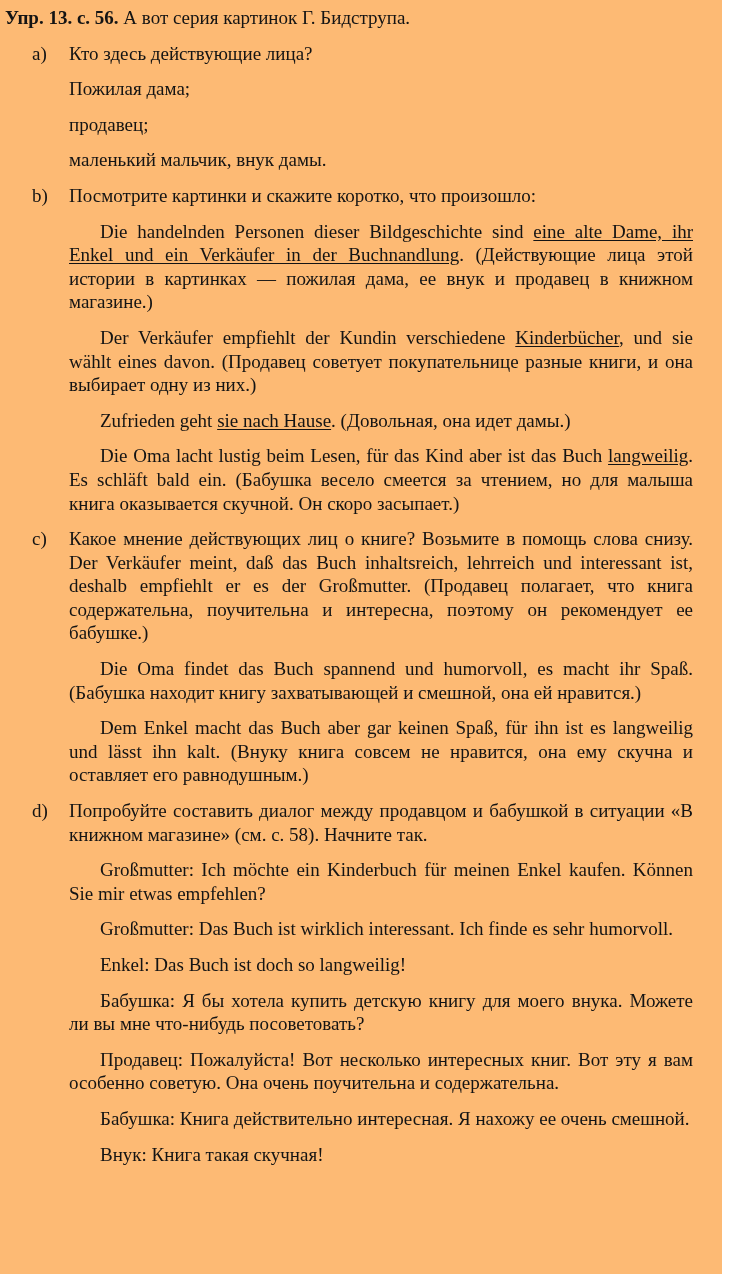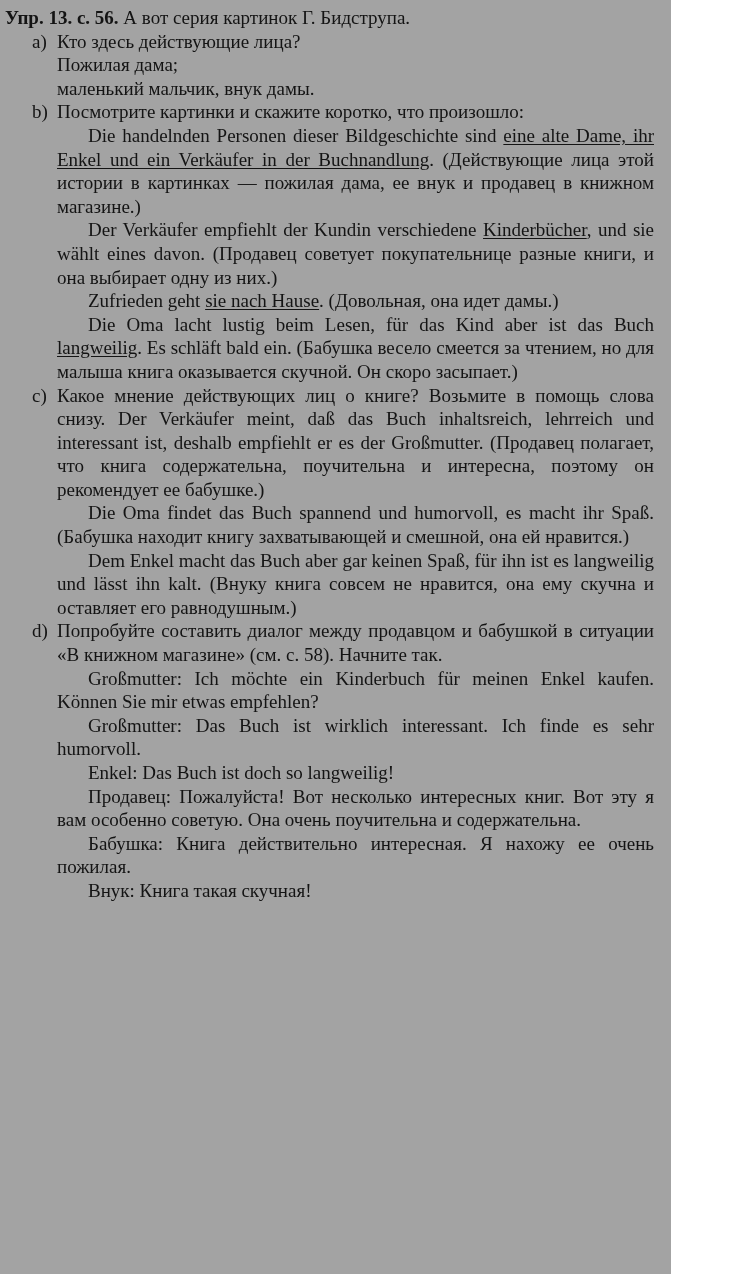--- a/index.html
+++ b/index.html
@@ -1,68 +1,69 @@
 <!DOCTYPE html>
 <html><head>
 <meta charset="utf-8">
 <style>
   html, body {
     margin: 0;
     padding: 0;
     background: #ffffff;
   }
   .page {
-    width: 671px;
+    width: 722px;
     min-height: 1274px;
     box-sizing: border-box;
     padding: 6px 17px 10px 5px;
     font-family: "Liberation Serif", "DejaVu Serif", serif;
     font-size: 19px;
     line-height: 23.6px;
     color: #141414;
-    background: #a3a3a3;
+    background: #fdba74;
   }
   .header {
     margin: 0;
     text-align: left;
   }
   .header b {
     font-weight: bold;
   }
   .item {
     position: relative;
     padding-left: 52px;
   }
   .marker {
     position: absolute;
     left: 27px;
     top: 0;
   }
   .para {
-    margin: 0;
+    margin: 12px;
     text-align: justify;
   }
   .para.indent {
     text-indent: 31px;
   }
   .u {
     text-decoration: underline;
     text-underline-offset: 2px;
   }
 </style>
 </head>
 <body>
 
 <div class="page">
   <p class="header"><b>Упр. 13. с. 56.</b><span> А вот серия картинок Г. Бидструпа.</span></p>
   <div id="items">
       <div class="item">
         <span class="marker">a)</span>
         <p class="para"><span>Кто здесь действующие лица?</span></p>
         <p class="para"><span>Пожилая дама;</span></p>
+        <p class="para"><span>продавец;</span></p>
         <p class="para"><span>маленький мальчик, внук дамы.</span></p>
       </div>
       <div class="item">
         <span class="marker">b)</span>
         <p class="para"><span>Посмотрите картинки и скажите коротко, что произошло:</span></p>
         <p class="para indent"><span>Die handelnden Personen dieser Bildgeschichte sind </span><span class="u">eine alte Dame, ihr Enkel und ein Verkäufer in der Buchnandlung</span><span>. (Действующие лица этой истории в картинках — пожилая дама, ее внук и продавец в книжном магазине.)</span></p>
         <p class="para indent"><span>Der Verkäufer empfiehlt der Kundin verschiedene </span><span class="u">Kinderbücher</span><span>, und sie wählt eines davon. (Продавец советует покупательнице разные книги, и она выбирает одну из них.)</span></p>
         <p class="para indent"><span>Zufrieden geht </span><span class="u">sie nach Hause</span><span>. (Довольная, она идет дамы.)</span></p>
         <p class="para indent"><span>Die Oma lacht lustig beim Lesen, für das Kind aber ist das Buch </span><span class="u">langweilig</span><span>. Es schläft bald ein. (Бабушка весело смеется за чтением, но для малыша книга оказывается скучной. Он скоро засыпает.)</span></p>
       </div>
@@ -71,18 +72,19 @@
         <p class="para"><span>Какое мнение действующих лиц о книге? Возьмите в помощь слова снизу. Der Verkäufer meint, daß das Buch inhaltsreich, lehrreich und interessant ist, deshalb empfiehlt er es der Großmutter. (Продавец полагает, что книга содержательна, поучительна и интересна, поэтому он рекомендует ее бабушке.)</span></p>
         <p class="para indent"><span>Die Oma findet das Buch spannend und humorvoll, es macht ihr Spaß. (Бабушка находит книгу захватывающей и смешной, она ей нравится.)</span></p>
         <p class="para indent"><span>Dem Enkel macht das Buch aber gar keinen Spaß, für ihn ist es langweilig und lässt ihn kalt. (Внуку книга совсем не нравится, она ему скучна и оставляет его равнодушным.)</span></p>
       </div>
       <div class="item">
         <span class="marker">d)</span>
         <p class="para"><span>Попробуйте составить диалог между продавцом и бабушкой в ситуации «В книжном магазине» (см. с. 58). Начните так.</span></p>
         <p class="para indent"><span>Großmutter: Ich möchte ein Kinderbuch für meinen Enkel kaufen. Können Sie mir etwas empfehlen?</span></p>
         <p class="para indent"><span>Großmutter: Das Buch ist wirklich interessant. Ich finde es sehr humorvoll.</span></p>
         <p class="para indent"><span>Enkel: Das Buch ist doch so langweilig!</span></p>
+        <p class="para indent"><span>Бабушка: Я бы хотела купить детскую книгу для моего внука. Можете ли вы мне что-нибудь посоветовать?</span></p>
         <p class="para indent"><span>Продавец: Пожалуйста! Вот несколько интересных книг. Вот эту я вам особенно советую. Она очень поучительна и содержательна.</span></p>
-        <p class="para indent"><span>Бабушка: Книга действительно интересная. Я нахожу ее очень пожилая.</span></p>
+        <p class="para indent"><span>Бабушка: Книга действительно интересная. Я нахожу ее очень смешной.</span></p>
         <p class="para indent"><span>Внук: Книга такая скучная!</span></p>
       </div>
     </div>
 </div>
 
 </body></html>

